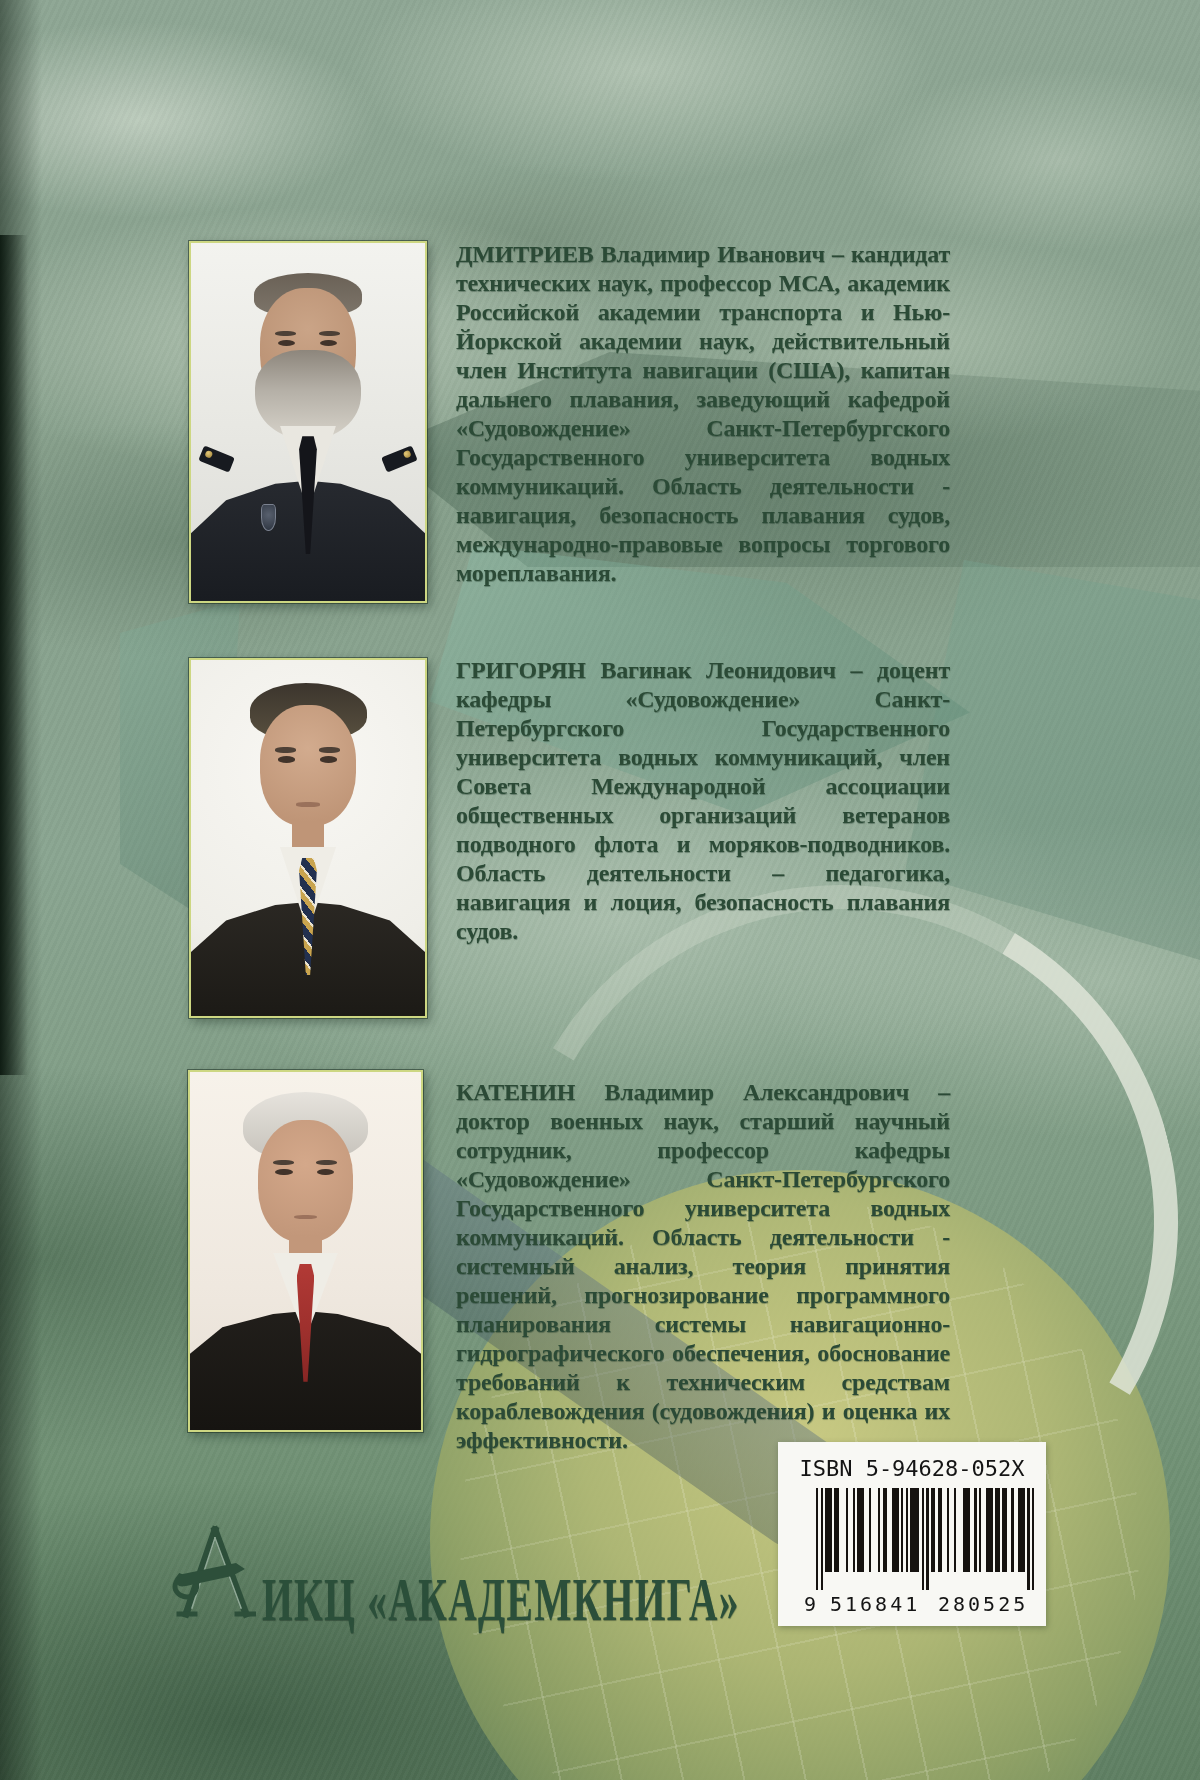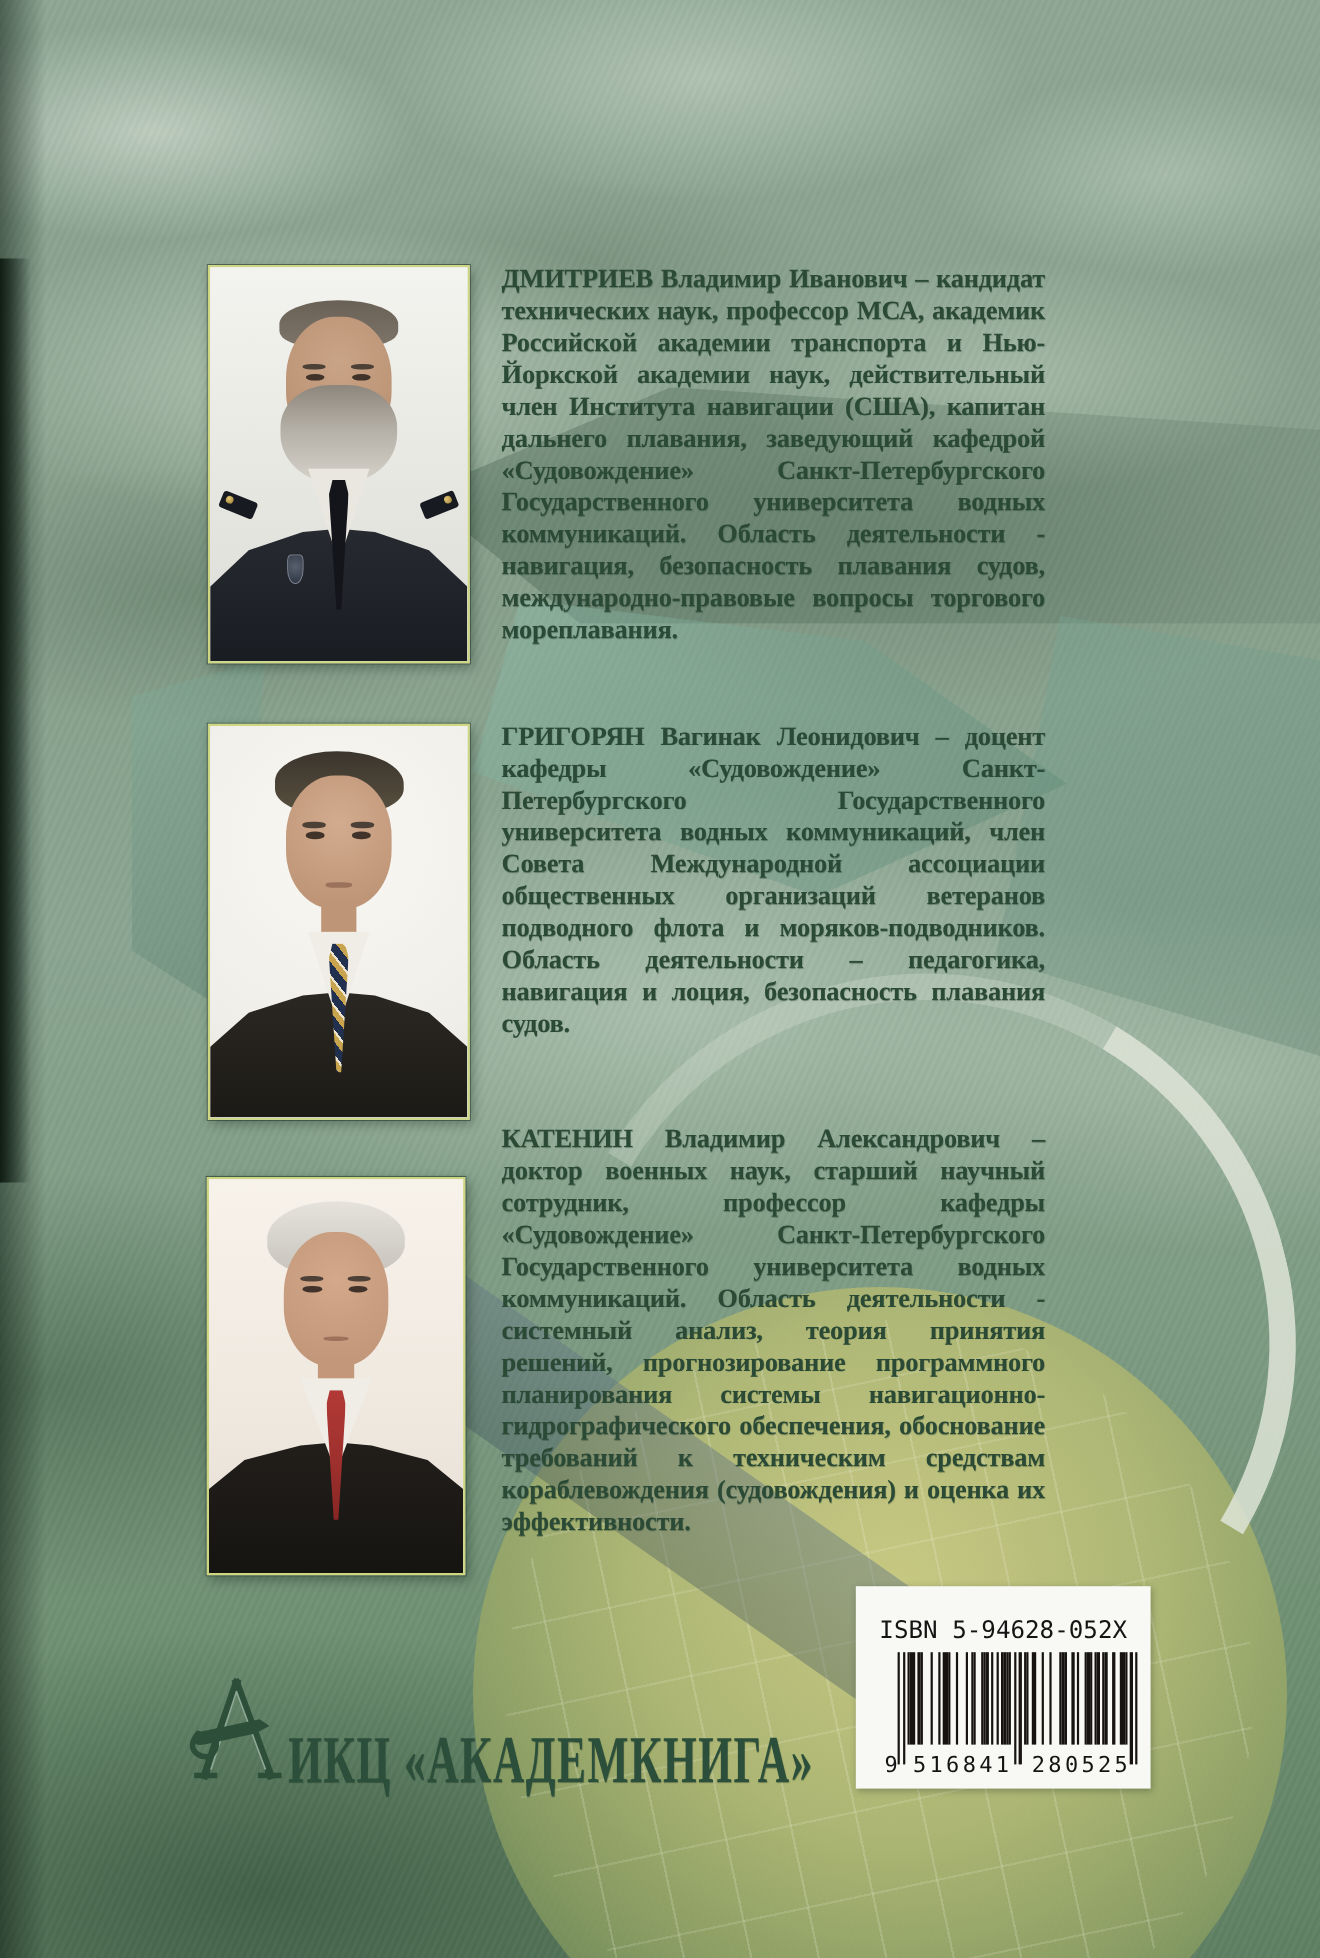--- a/index.html
+++ b/index.html
@@ -117,32 +117,32 @@
   .ph-3 .body{height:41%;background:linear-gradient(180deg,#24211d,#161411);
     clip-path:polygon(0 100%,0 48%,14% 30%,36% 21%,50% 19%,64% 21%,86% 30%,100% 48%,100% 100%);}
   .ph-3 .shirt{left:36%;top:50.5%;width:28%;}
   .ph-3 .tie{top:53.5%;background:linear-gradient(180deg,#b23a36 0%,#9c2f2c 60%,#872624 100%);}
 
   
   .bio{position:absolute;left:456px;width:494px;color:#2b4a36;
     font:bold 24px/29px "Liberation Serif",serif;text-align:justify;
     letter-spacing:-0.2px;word-spacing:-0.5px;
     text-shadow:0.4px 0.6px 0.7px rgba(18,44,28,.35);margin:0;}
-  .bio-1{top:240px;} .bio-2{top:656px;} .bio-3{top:1022px;}
+  .bio-1{top:240px;} .bio-2{top:656px;} .bio-3{top:1078px;}
 
   
   .pub-logo{position:absolute;left:170px;top:1524px;width:86px;height:106px;}
   .pub-label{position:absolute;left:262px;top:1568px;white-space:nowrap;
     font:bold 58px/64px "Liberation Serif",serif;color:#2b4f3a;letter-spacing:2px;
     transform:scale(0.68,1.05);transform-origin:0 50%;
     text-shadow:0.5px 0.8px 1px rgba(14,38,24,.4);margin:0;}
 
   
   .isbn-box{position:absolute;left:778px;top:1442px;width:268px;height:184px;
-    background:#f8f8f4;box-sizing:border-box;padding:28px 14px 8px;
+    background:#f8f8f4;box-sizing:border-box;padding:14px 14px 8px;
     box-shadow:1px 2px 6px rgba(15,35,22,.3);}
   .isbn-text{font-family:"DejaVu Sans Mono",monospace;font-size:22px;line-height:26px;
     color:#141414;text-align:center;letter-spacing:0;margin:0 0 6px 0;font-weight:500;}
   .barcode{position:relative;margin-left:24px;width:219px;height:104px;font-size:0;}
   .bar{display:inline-block;width:2.3px;height:84px;vertical-align:top;}
   .bar.on{background:#161310;}
   .bar.guard{height:102px;}
   .ean{position:absolute;bottom:-2px;font-family:"DejaVu Sans Mono",monospace;
     font-size:20px;color:#141414;letter-spacing:3px;}
   .ean-first{left:-24px;letter-spacing:0;}

